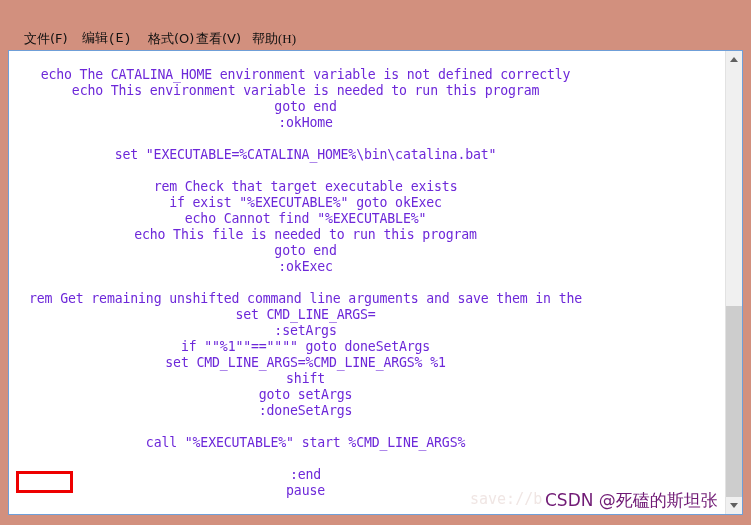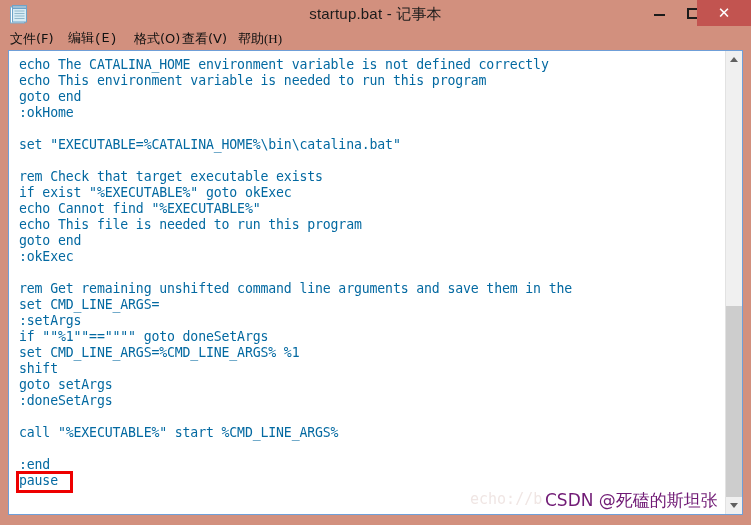--- a/index.html
+++ b/index.html
@@ -103,20 +103,21 @@
   .menu-item {
     position: absolute;
     top: 1px;
     height: 20px;
     line-height: 20px;
     font-family: "DejaVu Sans", "Liberation Sans", sans-serif;
     font-size: 13px;
     color: #111111;
     white-space: nowrap;
     cursor: default;
+    margin-left: 14px;
   }
   #menu-0 { left: 10px; }
   #menu-1 { left: 68px; font-family: Liberation Mono, monospace; }
   #menu-2 { left: 134px; }
   #menu-3 { left: 182px; text-align: center; }
   #menu-4 { left: 238px; font-family: Liberation Serif, serif; }
 
   
   #editor-frame {
     position: absolute;
@@ -133,27 +134,28 @@
     left: 0; top: 0;
     width: 716px;
     height: 463px;
     background: #ffffff;
     overflow: hidden;
   }
   #code {
     position: absolute;
     left: 6px;
     top: 2px;
-    margin: 4px;
+    margin: 14px;
     font-family: "DejaVu Sans Mono", "Liberation Mono", monospace;
     font-size: 13.2px;
     line-height: 16px;
-    color: #0369a1;
+    color: #6d28d9;
     white-space: pre;
     letter-spacing: -0.15px;
+    text-align: center;
   }
 
   
   #pause-highlight {
     position: absolute;
     left: 7px;
     top: 420px;
     width: 57px;
     height: 22px;
     border: 3px solid #ee0000;
@@ -219,42 +221,20 @@
     color: #701a75;
     white-space: nowrap;
     pointer-events: none;
   }
 </style>
 </head>
 <body>
 
 <div id="window">
 
-  <div id="titlebar">
-    <svg id="app-icon" viewBox="0 0 19 20" xmlns="http://www.w3.org/2000/svg">
-      <rect x="1.5" y="3" width="14" height="16" fill="#ffffff" stroke="#7badcf" stroke-width="1"></rect>
-      <rect x="3.5" y="1.5" width="14" height="16.5" fill="#d8ecf5" stroke="#6fa3c8" stroke-width="1"></rect>
-      <rect x="3.5" y="1.5" width="14" height="3" fill="#9fbfd4" stroke="#6fa3c8" stroke-width="1"></rect>
-      <line x1="5.5" y1="7" x2="15.5" y2="7" stroke="#8fb8cd" stroke-width="1"></line>
-      <line x1="5.5" y1="9.5" x2="15.5" y2="9.5" stroke="#8fb8cd" stroke-width="1"></line>
-      <line x1="5.5" y1="12" x2="15.5" y2="12" stroke="#8fb8cd" stroke-width="1"></line>
-      <line x1="5.5" y1="14.5" x2="15.5" y2="14.5" stroke="#8fb8cd" stroke-width="1"></line>
-    </svg>
-    <div id="title-text">startup.bat - 记事本</div>
-
-    <div class="winbtn" id="btn-min">
-      <span class="glyph-min"></span>
-    </div>
-    <div class="winbtn" id="btn-max">
-      <span class="glyph-max"></span>
-    </div>
-    <div class="winbtn" id="btn-close">
-      <span class="glyph-close">✕</span>
-    </div>
-  </div>
 
   <div id="menubar">
     <div class="menu-item" id="menu-0">文件(F)</div>
     <div class="menu-item" id="menu-1">编辑(E)</div>
     <div class="menu-item" id="menu-2">格式(O)</div>
     <div class="menu-item" id="menu-3">查看(V)</div>
     <div class="menu-item" id="menu-4">帮助(H)</div>
   </div>
 
   <div id="editor-frame">
@@ -295,16 +275,16 @@
         <span class="arrow"></span>
       </div>
       <div id="sb-thumb"></div>
       <div id="sb-down">
         <span class="arrow"></span>
       </div>
     </div>
 
   </div>
 
-  <div id="wm-url">echo://b</div>
+  <div id="wm-url">save://b</div>
   <div id="wm-csdn">CSDN @死磕的斯坦张</div>
 
 </div>
 
 </body></html>

